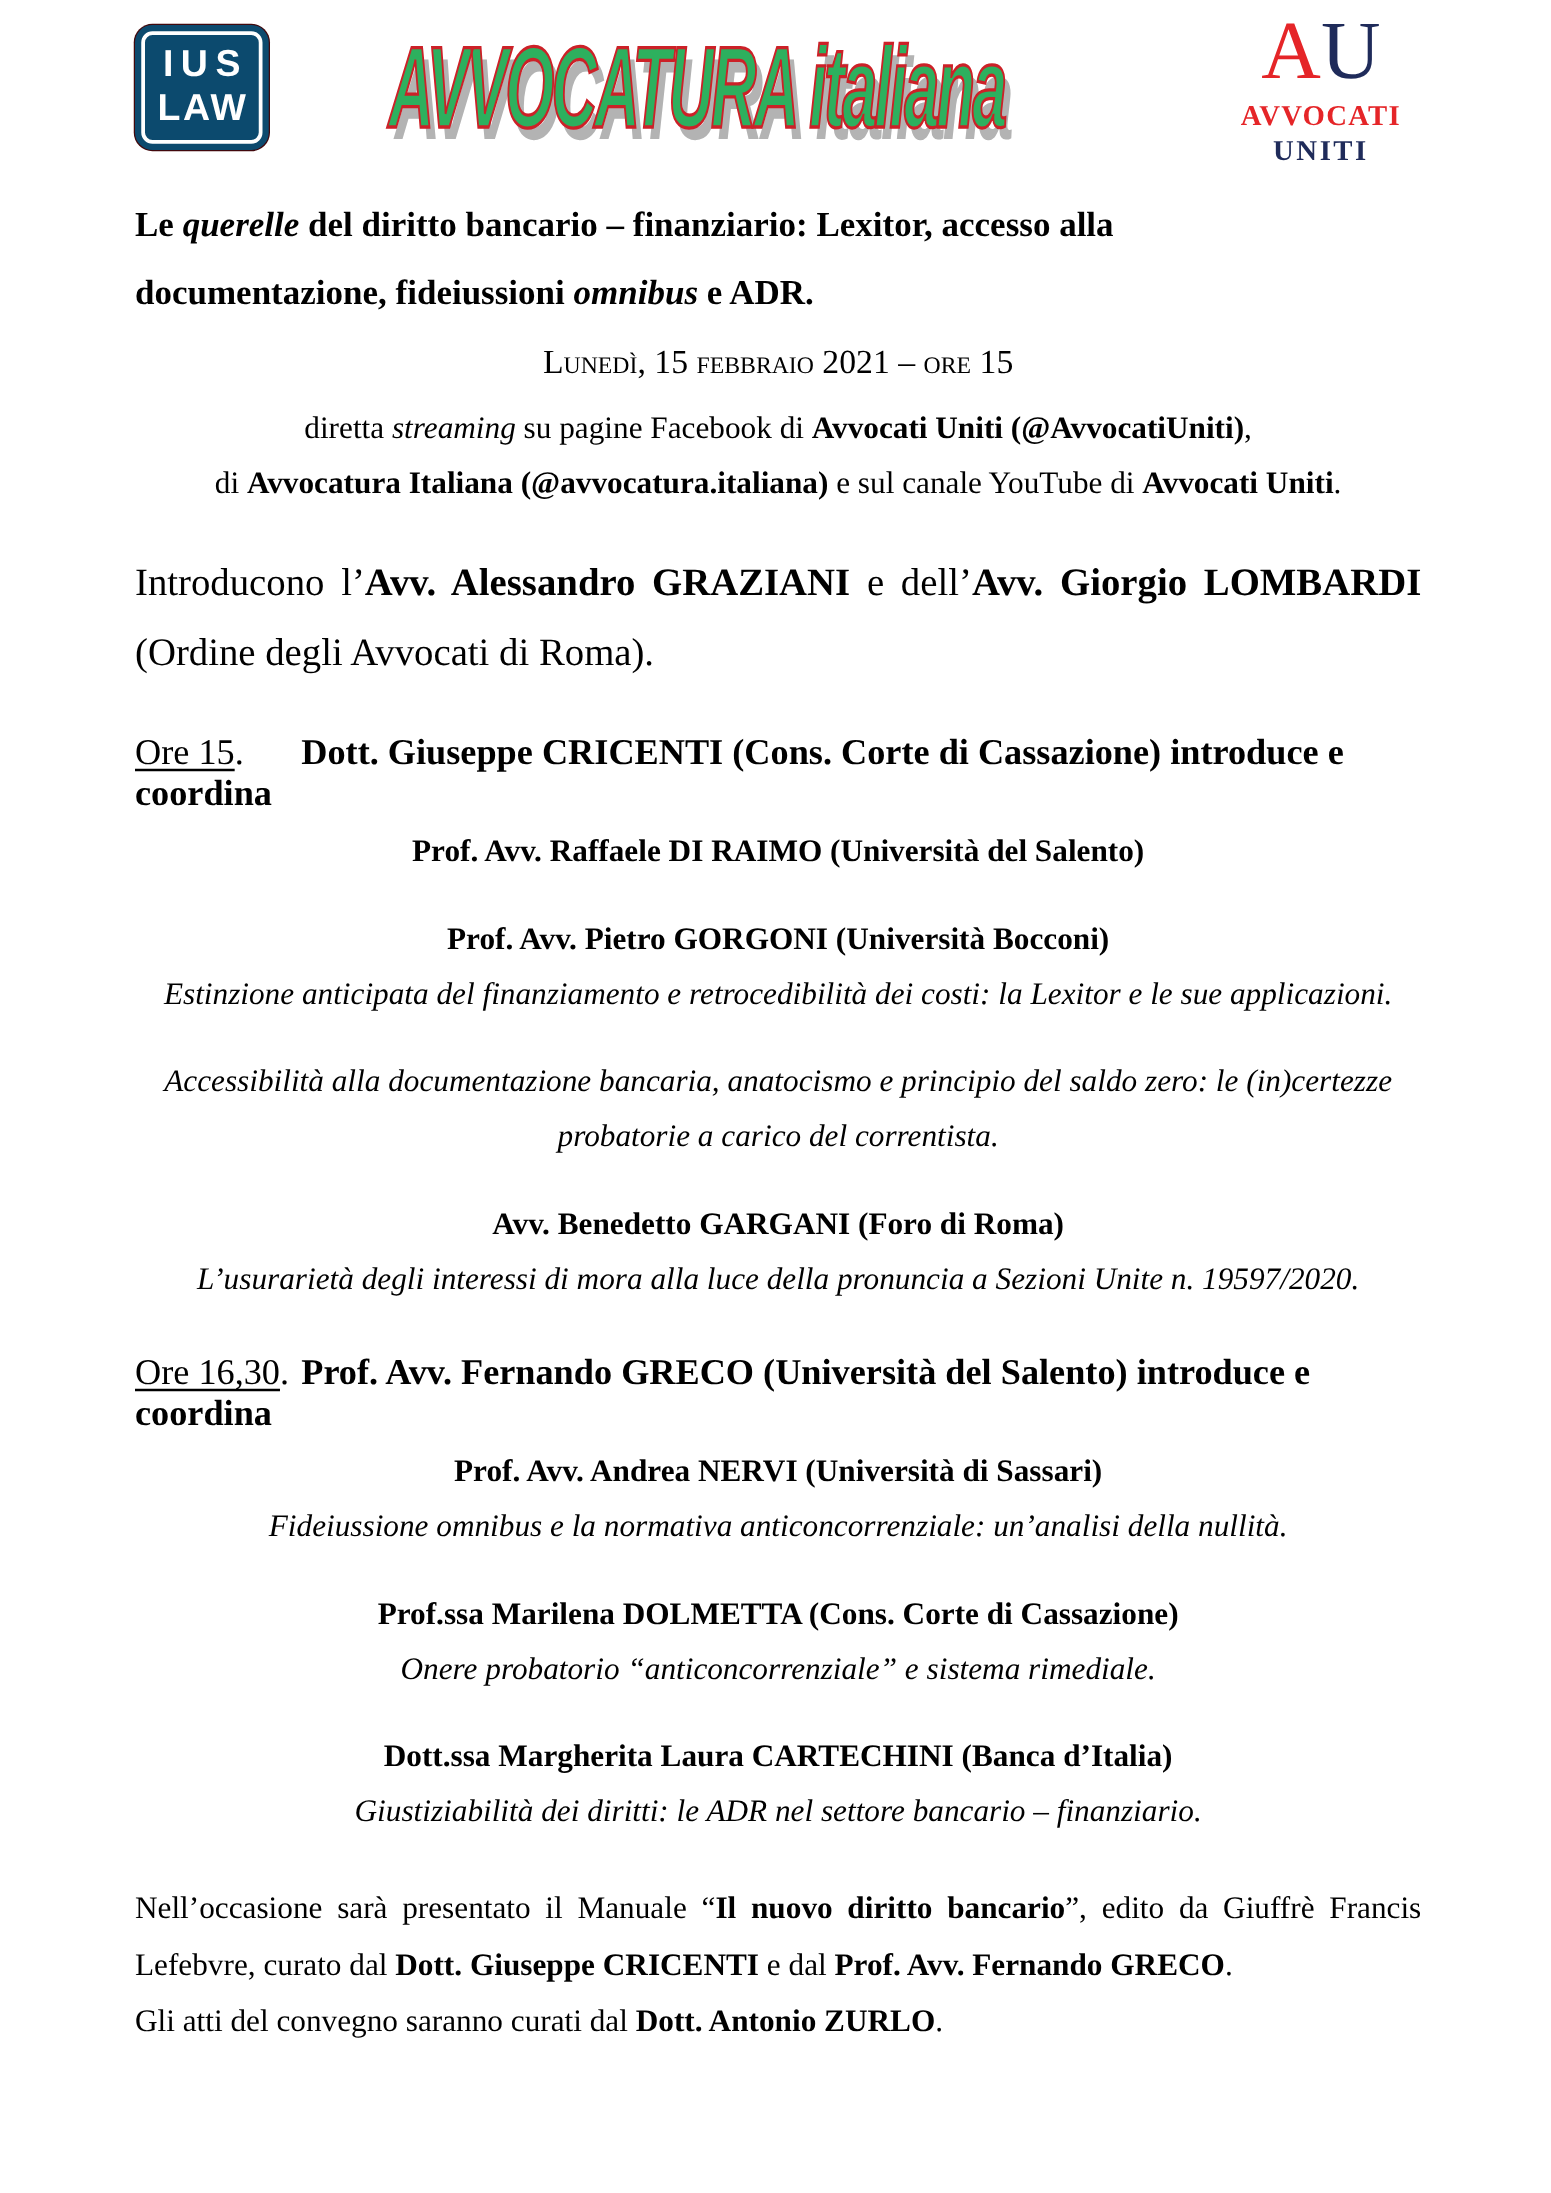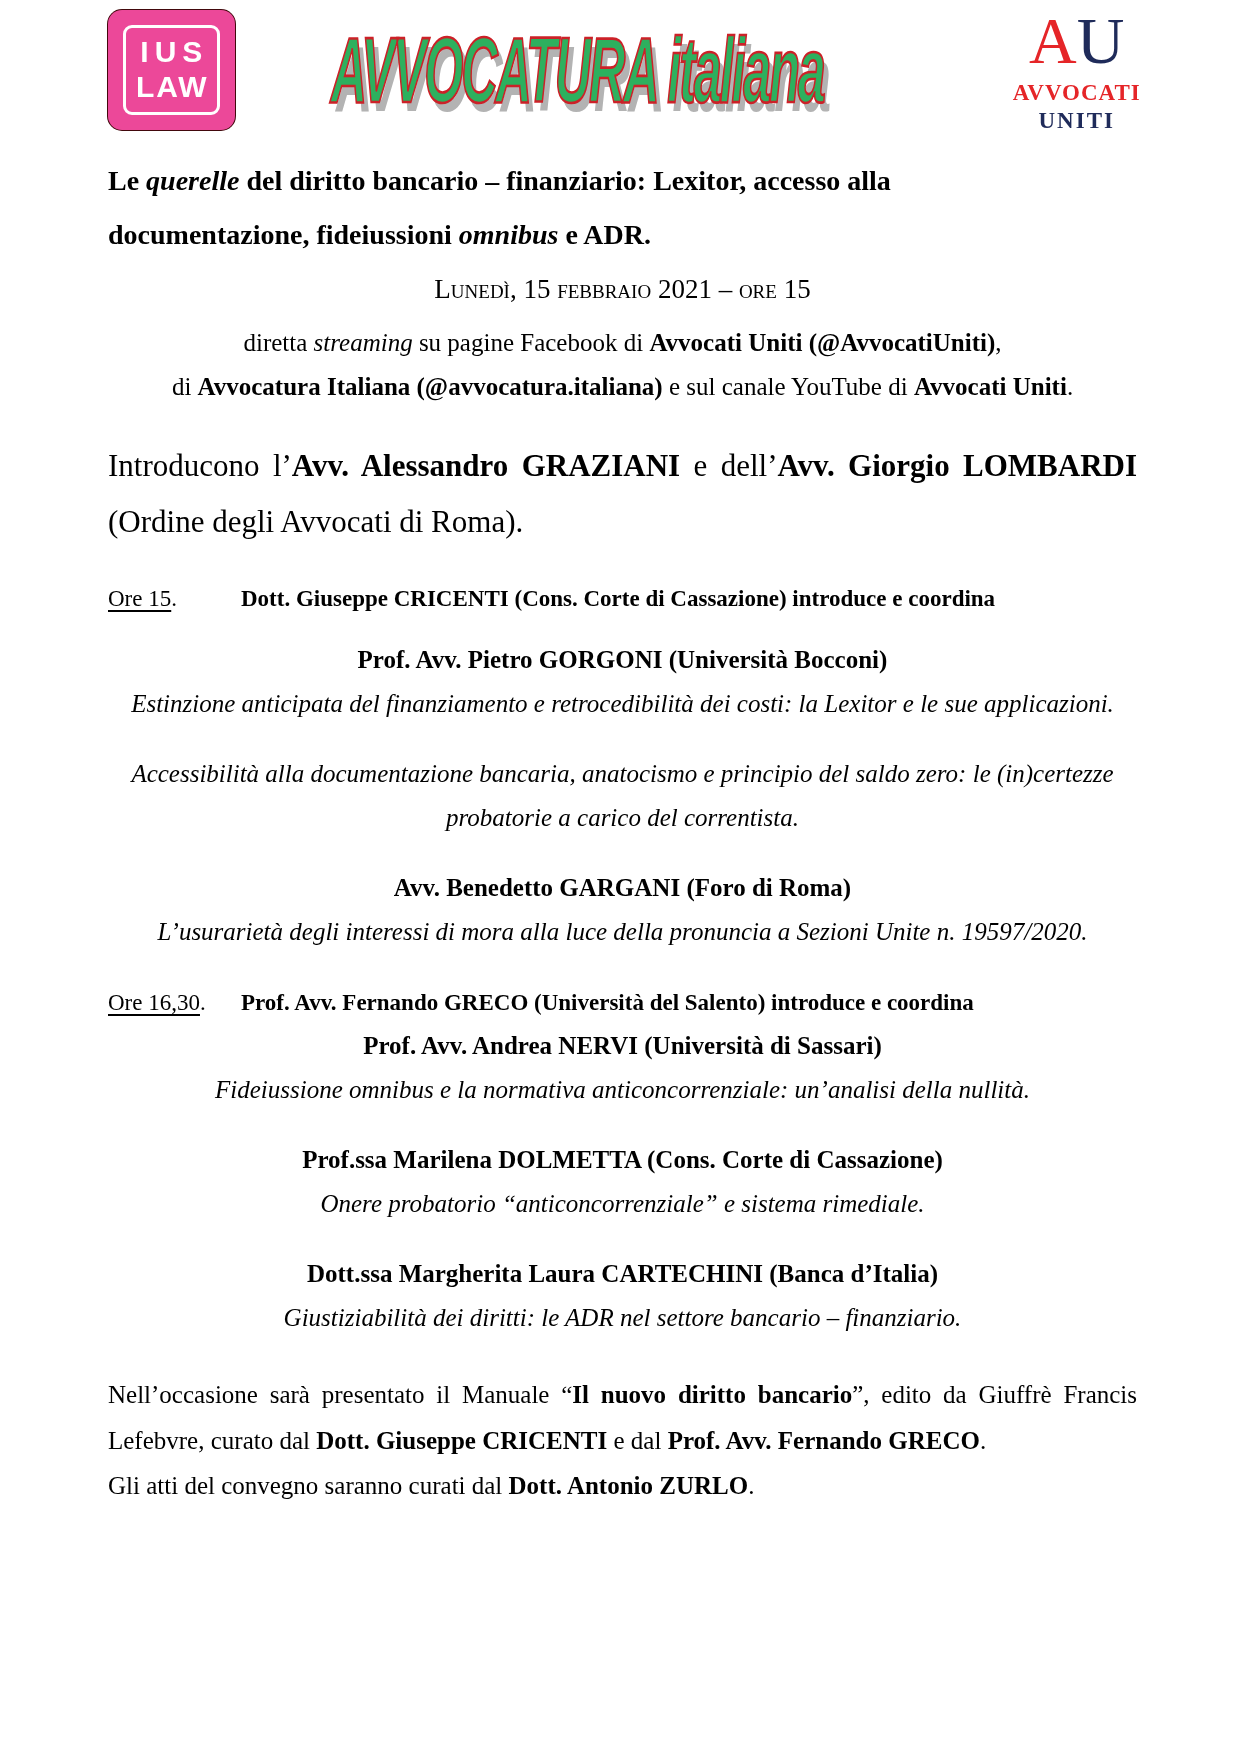--- a/index.html
+++ b/index.html
@@ -6,21 +6,21 @@
   body {
     width:1241px; height:1754px;
     font-family:"Liberation Serif", serif;
     color:#000;
   }
   .page { box-sizing:border-box; width:1241px; height:1754px; padding:14px 104px 0 108px; }
 
   
   .masthead { display:flex; align-items:center; height:112px; }
   .ius-logo {
-    background:#ec4899; border-radius:14px; padding:15px;
+    background:#0c4a6e; border-radius:14px; padding:5px;
     box-shadow:0 0 0 1px #42080c; flex:0 0 auto;
   }
   .ius-inner {
     border:3px solid #fff; border-radius:9px; padding:6px 10px 8px;
     text-align:center; font-family:"Liberation Sans", sans-serif;
     font-weight:bold; color:#fff; font-size:30px; line-height:1.18;
   }
   .ius-l1 { letter-spacing:6px; margin-right:-6px; }
   .ius-l2 { letter-spacing:2px; margin-right:-2px; }
 
@@ -50,21 +50,21 @@
 
   .title { font-size:28px; font-weight:bold; text-align:left; margin:28px 0 0; line-height:1.92; }
   .tline { display:block; }
 
   .date-line { text-align:center; font-variant:small-caps; font-size:27px; margin-top:12px; }
 
   .streaming { margin-top:16px; font-size:25px; line-height:1.78; text-align:center; }
 
   .intro { margin:28px 0 0; font-size:31px; line-height:1.82; text-align:justify; }
 
-  .session-line { margin-top:36px; font-size:23px; }
+  .session-line { margin-top:36px; font-size:29px; }
   .time-label { display:inline-block; width:133px; }
 
   .speaker { text-align:center; font-size:25px; line-height:1.76; margin-top:26px; }
   .session-line + .speaker { margin-top:8px; }
 
   .closing { margin:32px 0 0; font-size:25px; line-height:1.82; text-align:justify; }
   .closing2 { margin:0; font-size:25px; line-height:1.82; text-align:left; }
 </style>
 </head>
 <body>
@@ -100,20 +100,21 @@
     <div><span>di </span><span class="b">Avvocatura Italiana (@avvocatura.italiana)</span><span> e sul canale YouTube di </span><span class="b">Avvocati Uniti</span><span>.</span></div>
   </div>
 
   <p class="intro"><span>Introducono l’</span><span class="b">Avv. Alessandro GRAZIANI</span><span> e dell’</span><span class="b">Avv. Giorgio LOMBARDI</span><span> (Ordine degli Avvocati di Roma).</span></p>
 
   <div class="session-line">
     <span class="time-label"><span class="u">Ore 15</span><span>.</span></span><span class="b">Dott. Giuseppe CRICENTI (Cons. Corte di Cassazione) introduce e coordina</span>
   </div>
 
   <div class="speaker">
+    <div class="b">Prof. Avv. Raffaele DI RAIMO (Università del Salento)</div>
   </div>
 
   <div class="speaker">
     <div class="b">Prof. Avv. Pietro GORGONI (Università Bocconi)</div>
     <div class="i">Estinzione anticipata del finanziamento e retrocedibilità dei costi: la Lexitor e le sue applicazioni.</div>
   </div>
 
   <div class="speaker">
     <div class="i">Accessibilità alla documentazione bancaria, anatocismo e principio del saldo zero: le (in)certezze probatorie a carico del correntista.</div>
   </div>

